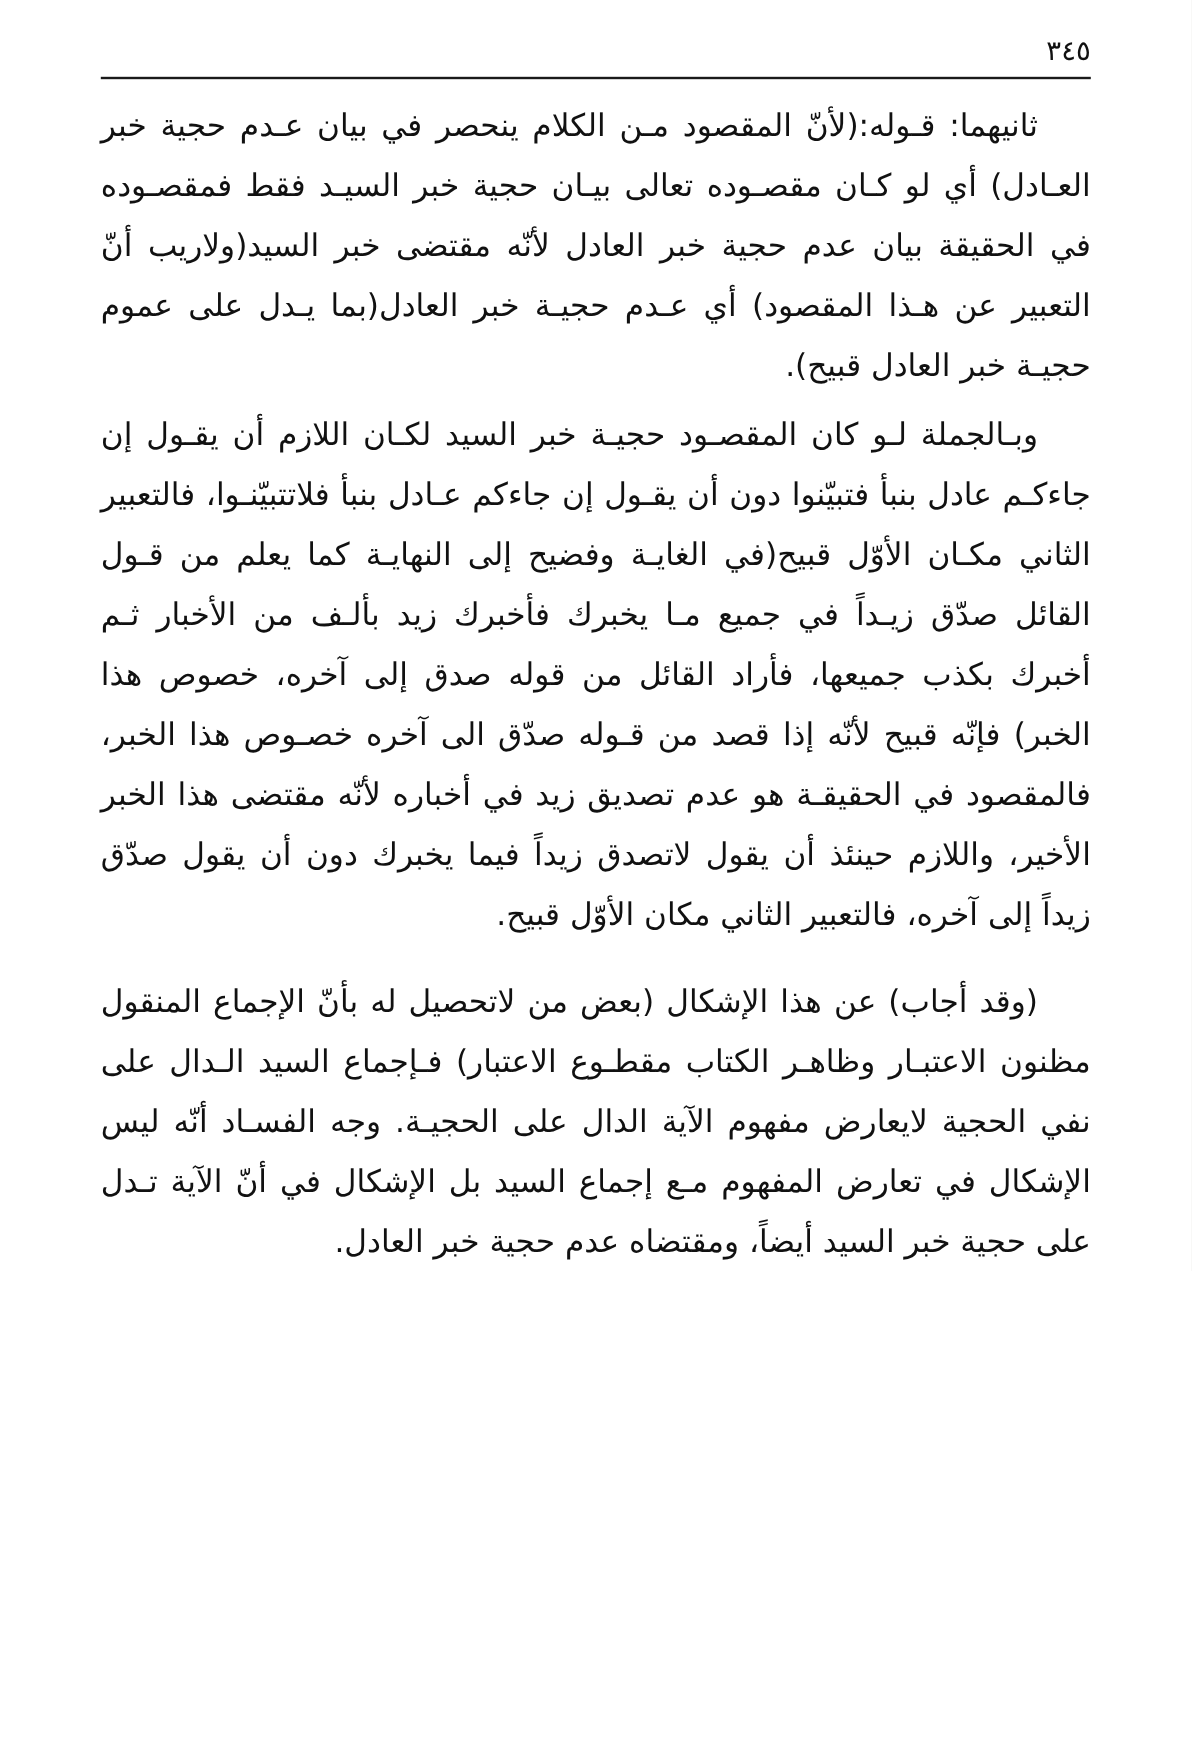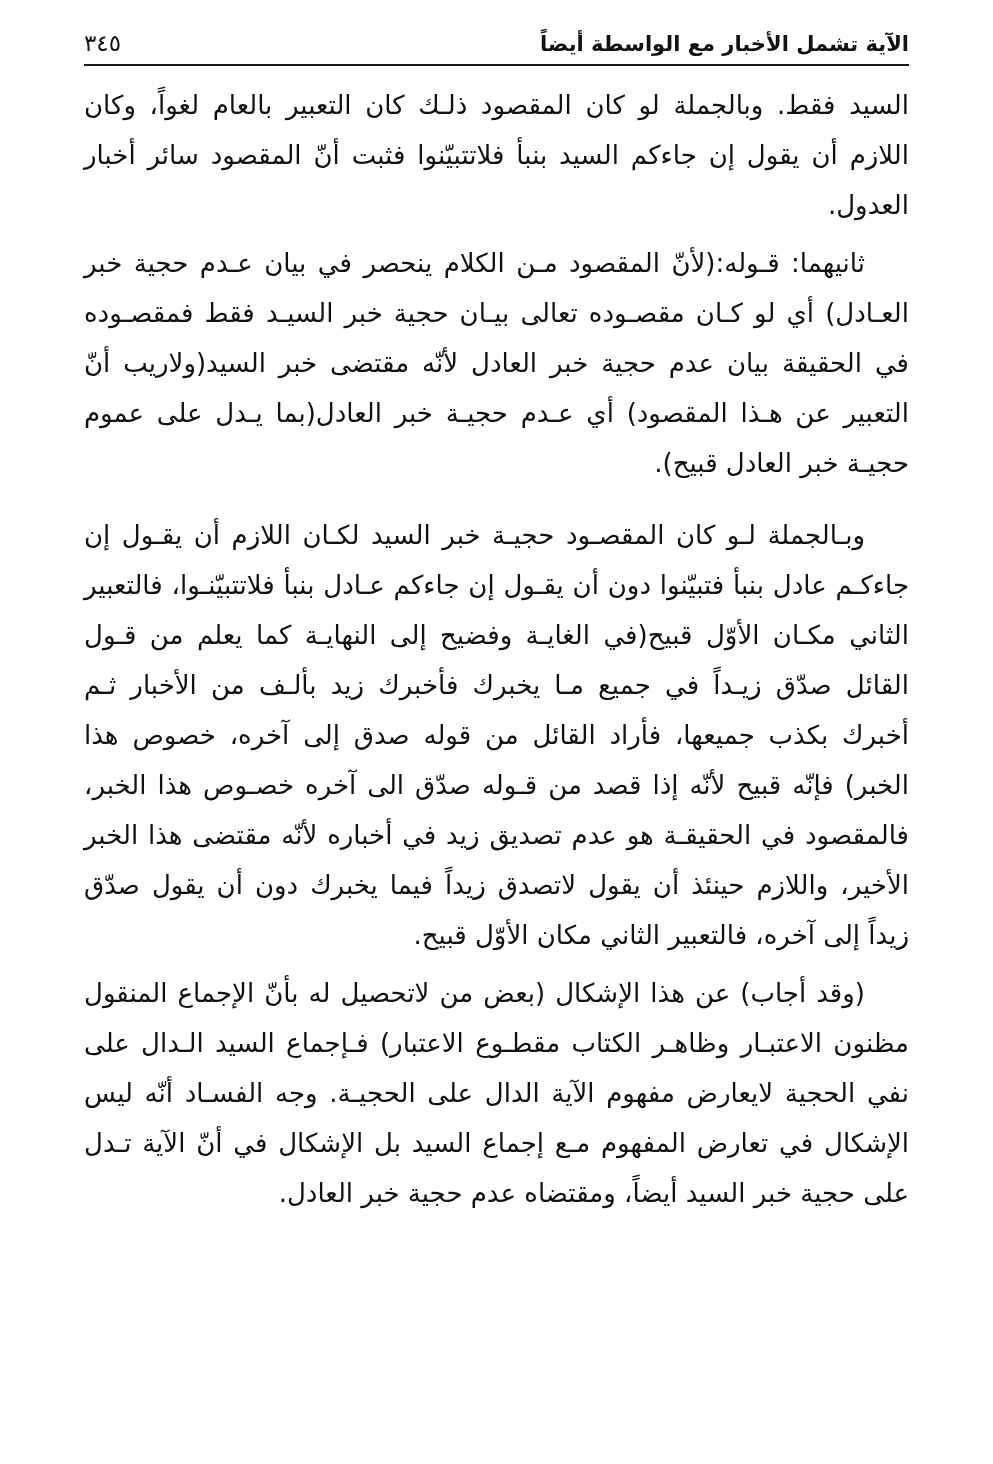--- a/index.html
+++ b/index.html
@@ -59,25 +59,23 @@
   .paragraph:nth-child(5) {
     margin-top: 8px;
   }
 </style>
 </head>
 <body>
 
 <div class="page">
 
   <div class="page-header">
-    <span class="running-title">الآية تشمل الأخبار مع الواسطة أيضاً</span>
     <span class="page-number">٣٤٥</span>
   </div>
 
   <div class="body-text" id="paragraphs-container">
 
-  <div class="paragraph">السيد فقط. وبالجملة لو كان المقصود ذلـك كان التعبير بالعام لغواً، وكان اللازم أن يقول إن جاءكم السيد بنبأ فلاتتبيّنوا فثبت أنّ المقصود سائر أخبار العدول.</div>
       <div class="paragraph indent">ثانيهما: قـوله:(لأنّ المقصود مـن الكلام ينحصر في بيان عـدم حجية خبر العـادل) أي لو كـان مقصـوده تعالى بيـان حجية خبر السيـد فقط فمقصـوده في الحقيقة بيان عدم حجية خبر العادل لأنّه مقتضى خبر السيد(ولاريب أنّ التعبير عن هـذا المقصود) أي عـدم حجيـة خبر العادل(بما يـدل على عموم حجيـة خبر العادل قبيح).</div>
       <div class="paragraph indent">وبـالجملة لـو كان المقصـود حجيـة خبر السيد لكـان اللازم أن يقـول إن جاءكـم عادل بنبأ فتبيّنوا دون أن يقـول إن جاءكم عـادل بنبأ فلاتتبيّنـوا، فالتعبير الثاني مكـان الأوّل قبيح(في الغايـة وفضيح إلى النهايـة كما يعلم من قـول القائل صدّق زيـداً في جميع مـا يخبرك فأخبرك زيد بألـف من الأخبار ثـم أخبرك بكذب جميعها، فأراد القائل من قوله صدق إلى آخره، خصوص هذا الخبر) فإنّه قبيح لأنّه إذا قصد من قـوله صدّق الى آخره خصـوص هذا الخبر، فالمقصود في الحقيقـة هو عدم تصديق زيد في أخباره لأنّه مقتضى هذا الخبر الأخير، واللازم حينئذ أن يقول لاتصدق زيداً فيما يخبرك دون أن يقول صدّق زيداً إلى آخره، فالتعبير الثاني مكان الأوّل قبيح.</div>
       <div class="paragraph indent">(وقد أجاب) عن هذا الإشكال (بعض من لاتحصيل له بأنّ الإجماع المنقول مظنون الاعتبـار وظاهـر الكتاب مقطـوع الاعتبار) فـإجماع السيد الـدال على نفي الحجية لايعارض مفهوم الآية الدال على الحجيـة. وجه الفسـاد أنّه ليس الإشكال في تعارض المفهوم مـع إجماع السيد بل الإشكال في أنّ الآية تـدل على حجية خبر السيد أيضاً، ومقتضاه عدم حجية خبر العادل.</div>
     </div>
 
 </div>
 
 </body></html>

